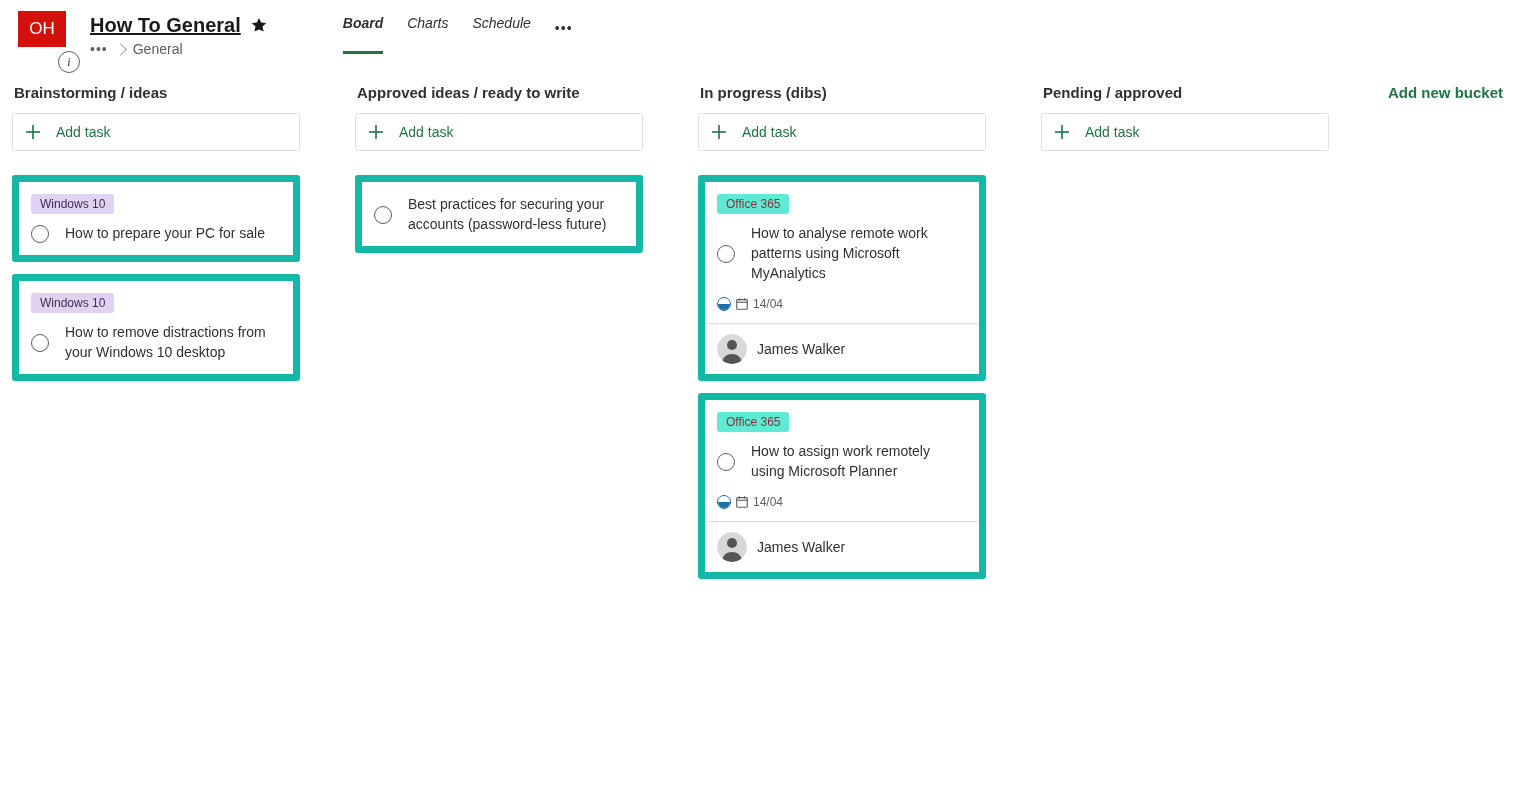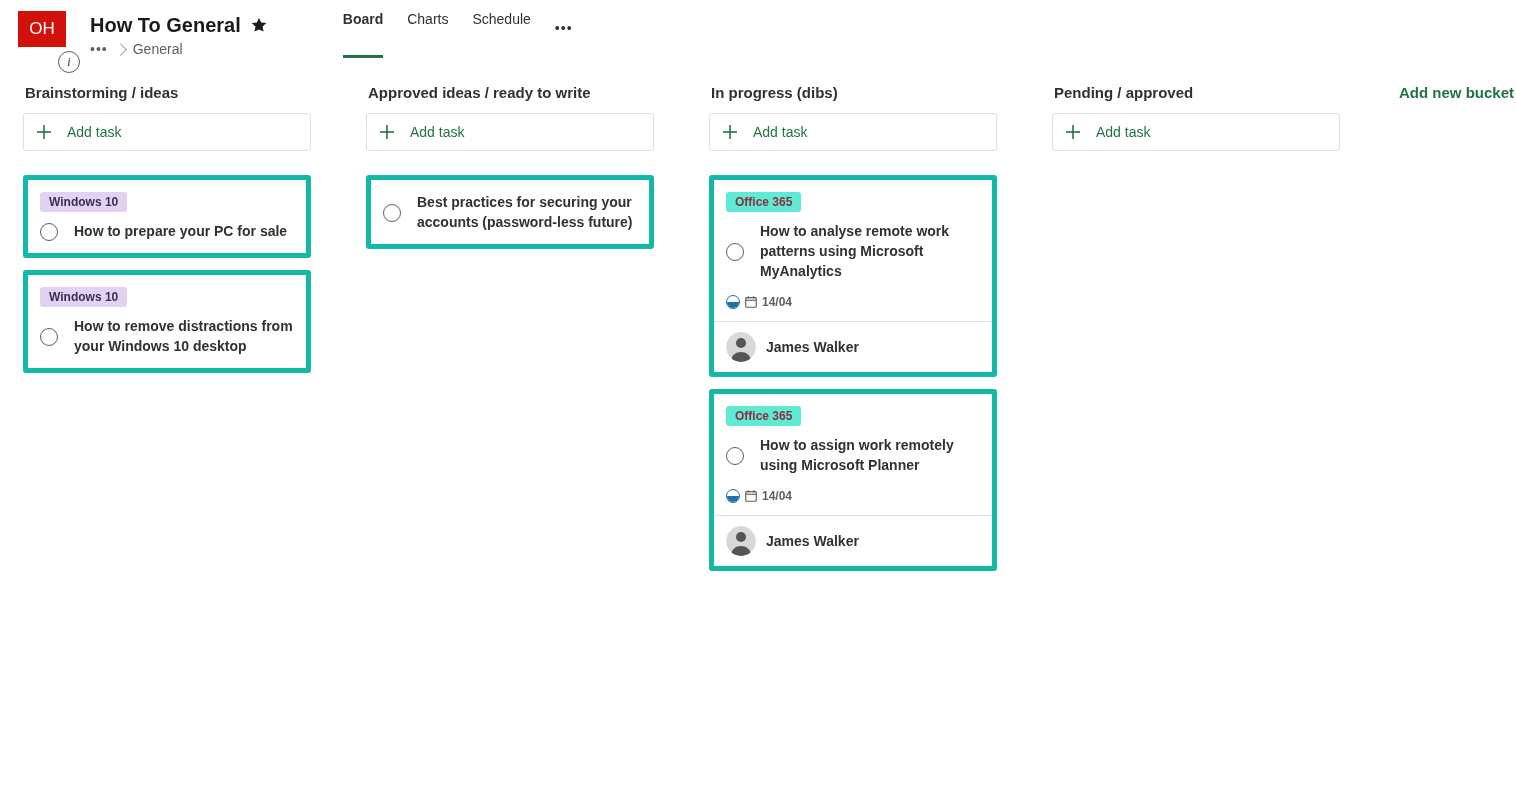--- a/index.html
+++ b/index.html
@@ -44,49 +44,50 @@
     background: #fff;
     display: flex; align-items: center; justify-content: center;
     font-family: Georgia, 'Times New Roman', serif;
     font-style: italic;
     font-size: 12px;
     color: #323130;
   }
 
   .title-block { display: flex; flex-direction: column; }
   .title-row { display: flex; align-items: center; gap: 9px; }
-  .plan-title { font-size: 20px; font-weight: 600; line-height: 28px; color: #1b1a19; }
+  .plan-title { font-size: 20px; font-weight: 600; line-height: 28px; color: #1b1a19; text-decoration: underline; }
   .star-icon { width: 18px; height: 18px; fill: #1b1a19; }
 
   .breadcrumb {
     display: flex; align-items: center; gap: 8px;
     margin-top: 2px;
     color: #605e5c;
     font-size: 14px;
   }
   .breadcrumb .ellipsis { letter-spacing: 1px; color: #605e5c; }
   .breadcrumb .chevron { width: 9px; height: 9px; border-right:1.3px solid #a19f9d; border-bottom:1.3px solid #a19f9d; transform: rotate(-45deg); }
 
   .tabs {
     display: flex; align-items: center; gap: 24px;
     margin-left: 75px;
     margin-top: 3px;
     height: 40px;
   }
   .tab {
-    font-size: 14px; color: #323130; padding-bottom: 28px; border-bottom: 3px solid transparent;
-    cursor: pointer;
+    font-size: 14px; color: #323130; padding-bottom: 20px; border-bottom: 3px solid transparent;
+    cursor: pointer;
+    font-style: italic;
   }
   .tab.active { font-weight: 600; border-bottom-color: #217346; }
   .tab-more { padding-bottom: 12px; letter-spacing: 1px; color:#323130; cursor:pointer; }
 
   
   .board {
     display: flex;
-    padding: 10px 8px 0 23px;
+    padding: 10px 8px 0 12px;
     gap: 55px;
   }
   .bucket {
     width: 288px;
     flex: 0 0 288px;
   }
   .bucket-header {
     font-size: 15px; font-weight: 600; color: #323130;
     padding: 0 0 12px 2px;
   }
@@ -100,25 +101,24 @@
     padding: 10px 12px;
     color: #217346;
     font-size: 14px;
     cursor: pointer;
   }
   .plus-svg { width:16px; height:16px; stroke:#217346; stroke-width:1.6; fill:none; }
 
   .card {
     margin-top: 24px;
     background: #ffffff;
-    border: 5px solid #14b8a6;
+    border: 7px solid #14b8a6;
     border-radius: 3px;
     padding: 12px;
     cursor: pointer;
-    font-weight: bold;
   }
   .card + .card { margin-top: 12px; }
   .label-pill {
     display: inline-block;
     font-size: 12px;
     padding: 3px 9px;
     border-radius: 3px;
     margin-bottom: 9px;
   }
   .label-purple { background: #e2d2f2; color: #3b2e58; }

